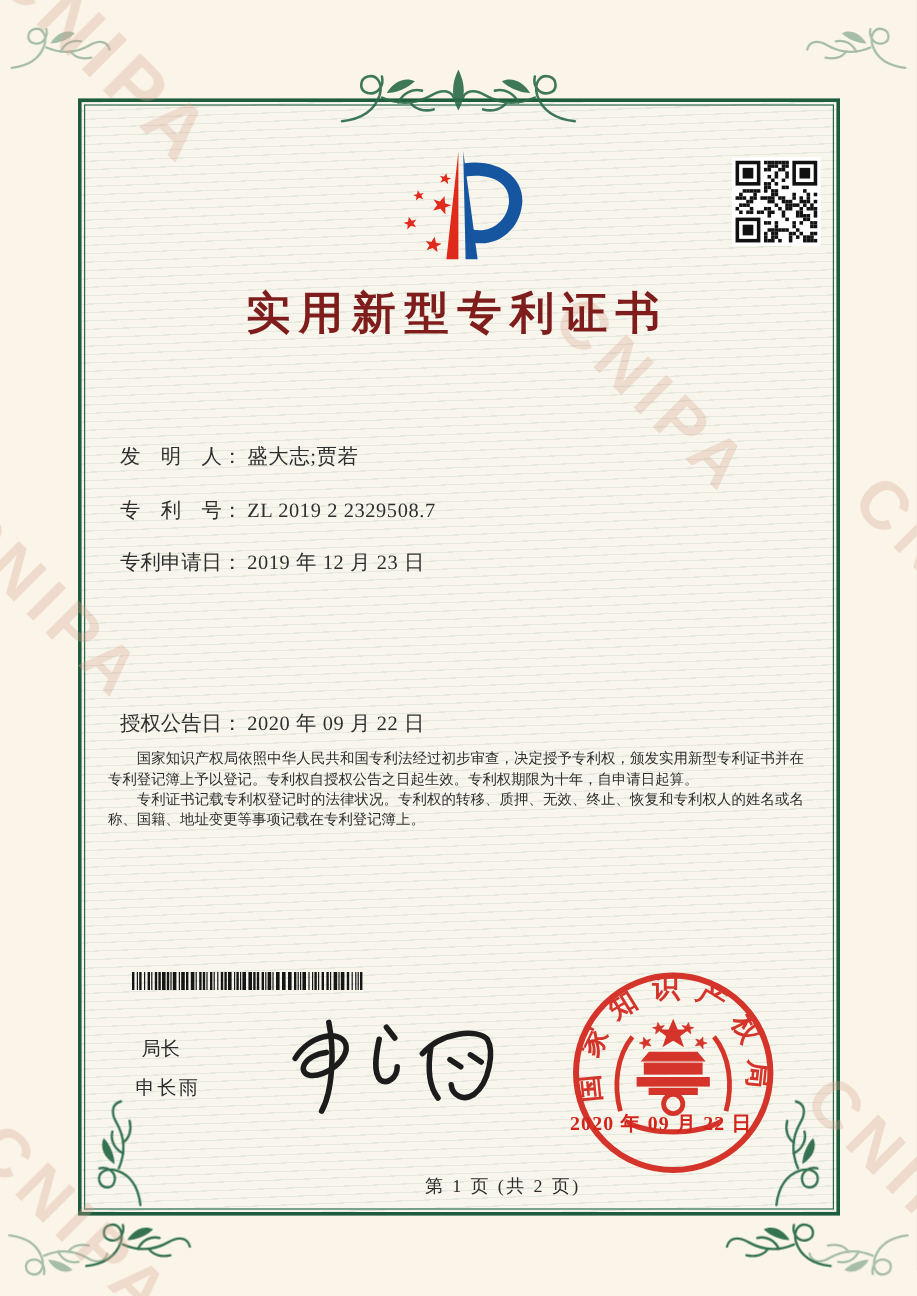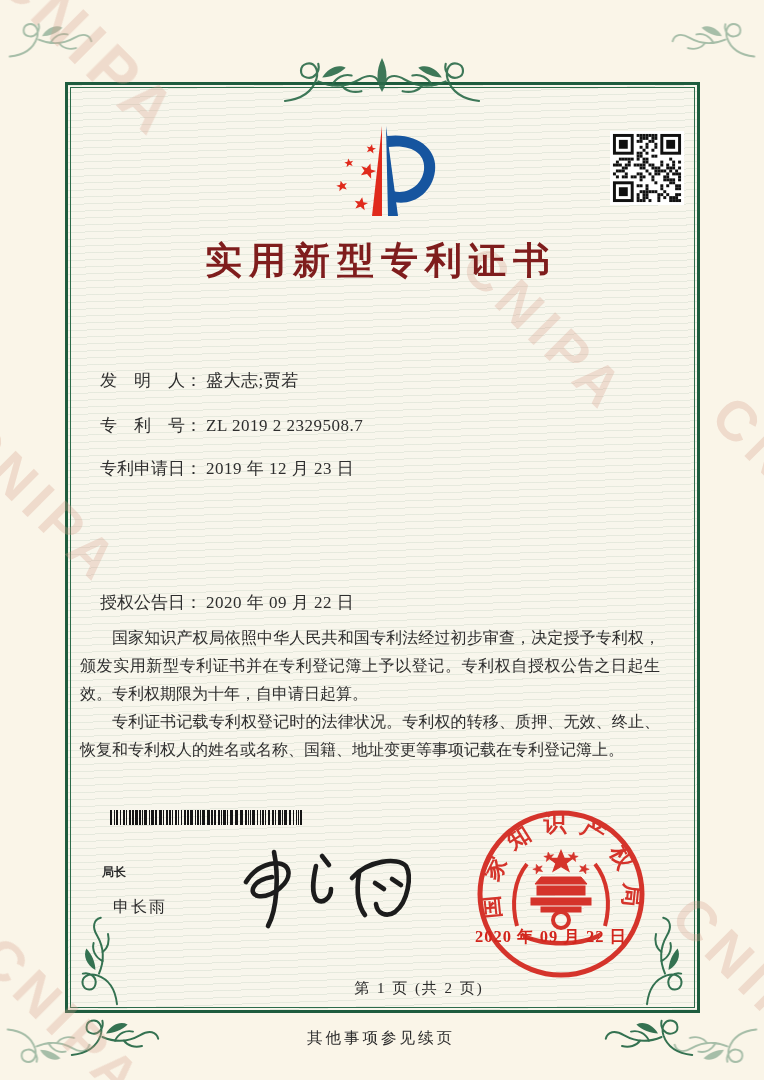--- a/index.html
+++ b/index.html
@@ -31,25 +31,25 @@
   .logo{position:absolute; left:316px; top:116px; width:134px; height:114px;}
   .qr{position:absolute; left:610px; top:131px; width:74px; height:74px;}
   .title{
     position:absolute; left:65px; top:236px; width:632px; text-align:center;
     font-size:37px; font-weight:700; letter-spacing:7px; color:#7f1d1d;
   }
   .field{position:absolute; left:100px; width:575px; font-size:17px; color:#2e2e2e; white-space:nowrap;}
   .field .flabel{display:inline-block; min-width:106px;}
   .field .fvalue{letter-spacing:0.5px;}
   .field .pair2{position:absolute; left:287px; top:0;}
-  .paras{position:absolute; left:80px; top:624px; width:580px; font-size:16px; line-height:28px; color:#2e2e2e; text-align:justify;}
+  .paras{position:absolute; left:90px; top:624px; width:580px; font-size:12px; line-height:17px; color:#2e2e2e; text-align:justify;}
   .paras p{margin:0; text-indent:2em;}
   .barcode{position:absolute; left:110px; top:810px; width:198px; height:15px; overflow:hidden;}
   .barcode b{display:block; float:left; height:100%; background:#151515;}
-  .sig-title{position:absolute; left:102px; top:864px; font-size:12px;font-weight:bold;}
+  .sig-title{position:absolute; left:118px; top:864px; font-size:16px;}
   .sig-name{position:absolute; left:113px; top:897px; font-size:16px; letter-spacing:2px;}
   .signature{position:absolute; left:218px; top:836px; width:208px; height:102px;}
   .seal{position:absolute; left:473px; top:806px; width:176px; height:176px; opacity:0.93;}
   .seal-date{
     position:absolute; left:458px; top:926px; width:186px; text-align:center;
     font-size:16.5px; color:#d2251c; letter-spacing:1px; font-weight:600;
   }
   .footer-page{position:absolute; left:65px; top:979px; width:708px; text-align:center; font-size:15px; letter-spacing:2px;}
   .continuation{position:absolute; left:65px; top:1028px; width:632px; text-align:center; font-size:15.5px; letter-spacing:3px;}
   .defs-hidden{position:absolute; width:0; height:0; overflow:hidden;}
@@ -418,16 +418,15 @@
         <rect x="-20" y="15" width="40" height="5"></rect>
         <circle cx="0" cy="28" r="8" fill="none" stroke-width="4"></circle>
         <path d="M-44,34 C-50,12 -47,-12 -34,-28" fill="none" stroke-width="4"></path>
         <path d="M44,34 C50,12 47,-12 34,-28" fill="none" stroke-width="4"></path>
         <path d="M-40,40 C-20,52 20,52 40,40 L38,46 C18,56 -18,56 -38,46 Z" stroke="none"></path>
       </g>
     </svg>
     <div class="seal-date">2020 年 09 月 22 日</div>
 
     <div class="footer-page">第 1 页 (共 2 页)</div>
-    <div class="continuation">其他事项参见续页</div>
 
   </div>
 </div>
 
 </body></html>

